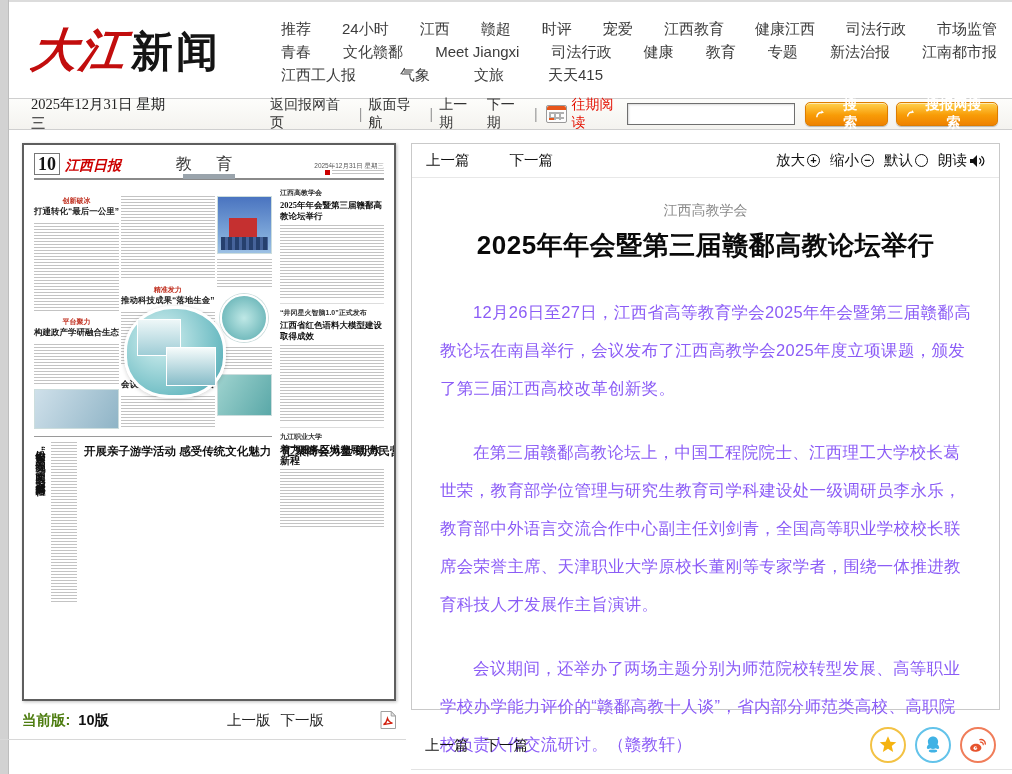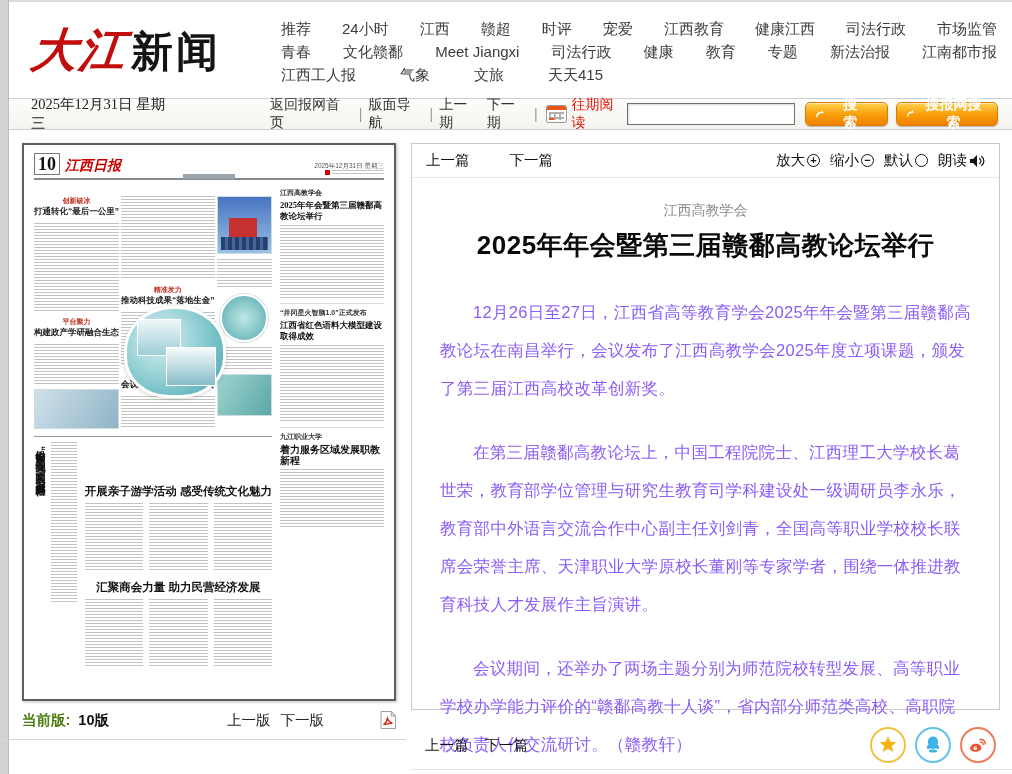--- a/index.html
+++ b/index.html
@@ -78,21 +78,21 @@
   .photo-heart{position:absolute;left:38%;top:118px;width:96px;height:86px;z-index:2;
     background:radial-gradient(circle at 35% 35%,#d8f2f2,#6fbdc4 70%,#4d9fae);
     border-radius:48% 48% 44% 44%;border:3px solid #fff;box-shadow:0 1px 4px rgba(0,0,0,.18);}
   .photo-heart .ph1{position:absolute;left:10%;top:12%;width:44%;height:40%;background:linear-gradient(#eef7f8,#9fcdd6);border:1px solid #fff;}
   .photo-heart .ph2{position:absolute;right:8%;bottom:10%;width:50%;height:44%;background:linear-gradient(#f5fbfb,#86bcc8);border:1px solid #fff;}
   .p-rule{height:1px;background:#9a9a9a;margin:7px 0 5px;}
   .p-bottom{display:flex;gap:7px;flex:1;}
   .vert-wrap{width:58px;display:flex;gap:4px;}
   .vert-head{writing-mode:vertical-rl;font-size:10px;font-weight:bold;color:#111;letter-spacing:1px;line-height:13px;height:150px;}
   .vert-fk{width:26px;height:160px;}
-  .bottom-mid{flex:1;display:flex;flex-direction:column;margin-top:40px;}
+  .bottom-mid{flex:1;display:flex;flex-direction:row;}
   .bm-h{text-align:center;font-size:11.5px;font-weight:bold;color:#111;white-space:nowrap;margin:2px 0 4px;}
   .bm-cols{display:flex;gap:6px;flex:1;margin-bottom:6px;}
   .bm-cols .c{flex:1;}
   .p-side{width:30%;display:flex;flex-direction:column;gap:4px;}
   .side-group{padding-bottom:4px;border-bottom:1px solid #ddd;}
   .side-group:last-child{border-bottom:none;}
   .sg-k{font-size:7px;font-weight:bold;color:#333;}
   .sg-t{font-size:8.5px;font-weight:bold;color:#111;line-height:11px;margin:2px 0 3px;font-family:"Liberation Serif","DejaVu Serif",serif;}
   .sg-t.big{font-size:10px;}
   .sg-fk{height:52px;}
@@ -202,20 +202,21 @@
         <path d="M7.4 1.2L9.8 4.2 6.2 5z" fill="#fff"></path>
       </svg>
     <span>搜报网搜索</span>
   </button>
 </div>
 
 <div id="paper-panel">
   <div class="p-head">
     <span class="p-pageno">10</span>
     <span class="p-masthead">江西日报</span>
+    <span class="p-section">教 育</span>
     <span class="p-section-tag"></span>
     <span class="p-dateline">
       <span>2025年12月31日 星期三</span>
       <span class="mail">
           <span class="sq"></span>
           <span class="fk" style="display:inline-block;width:52px;height:5px;"></span>
         </span>
     </span>
   </div>
 

